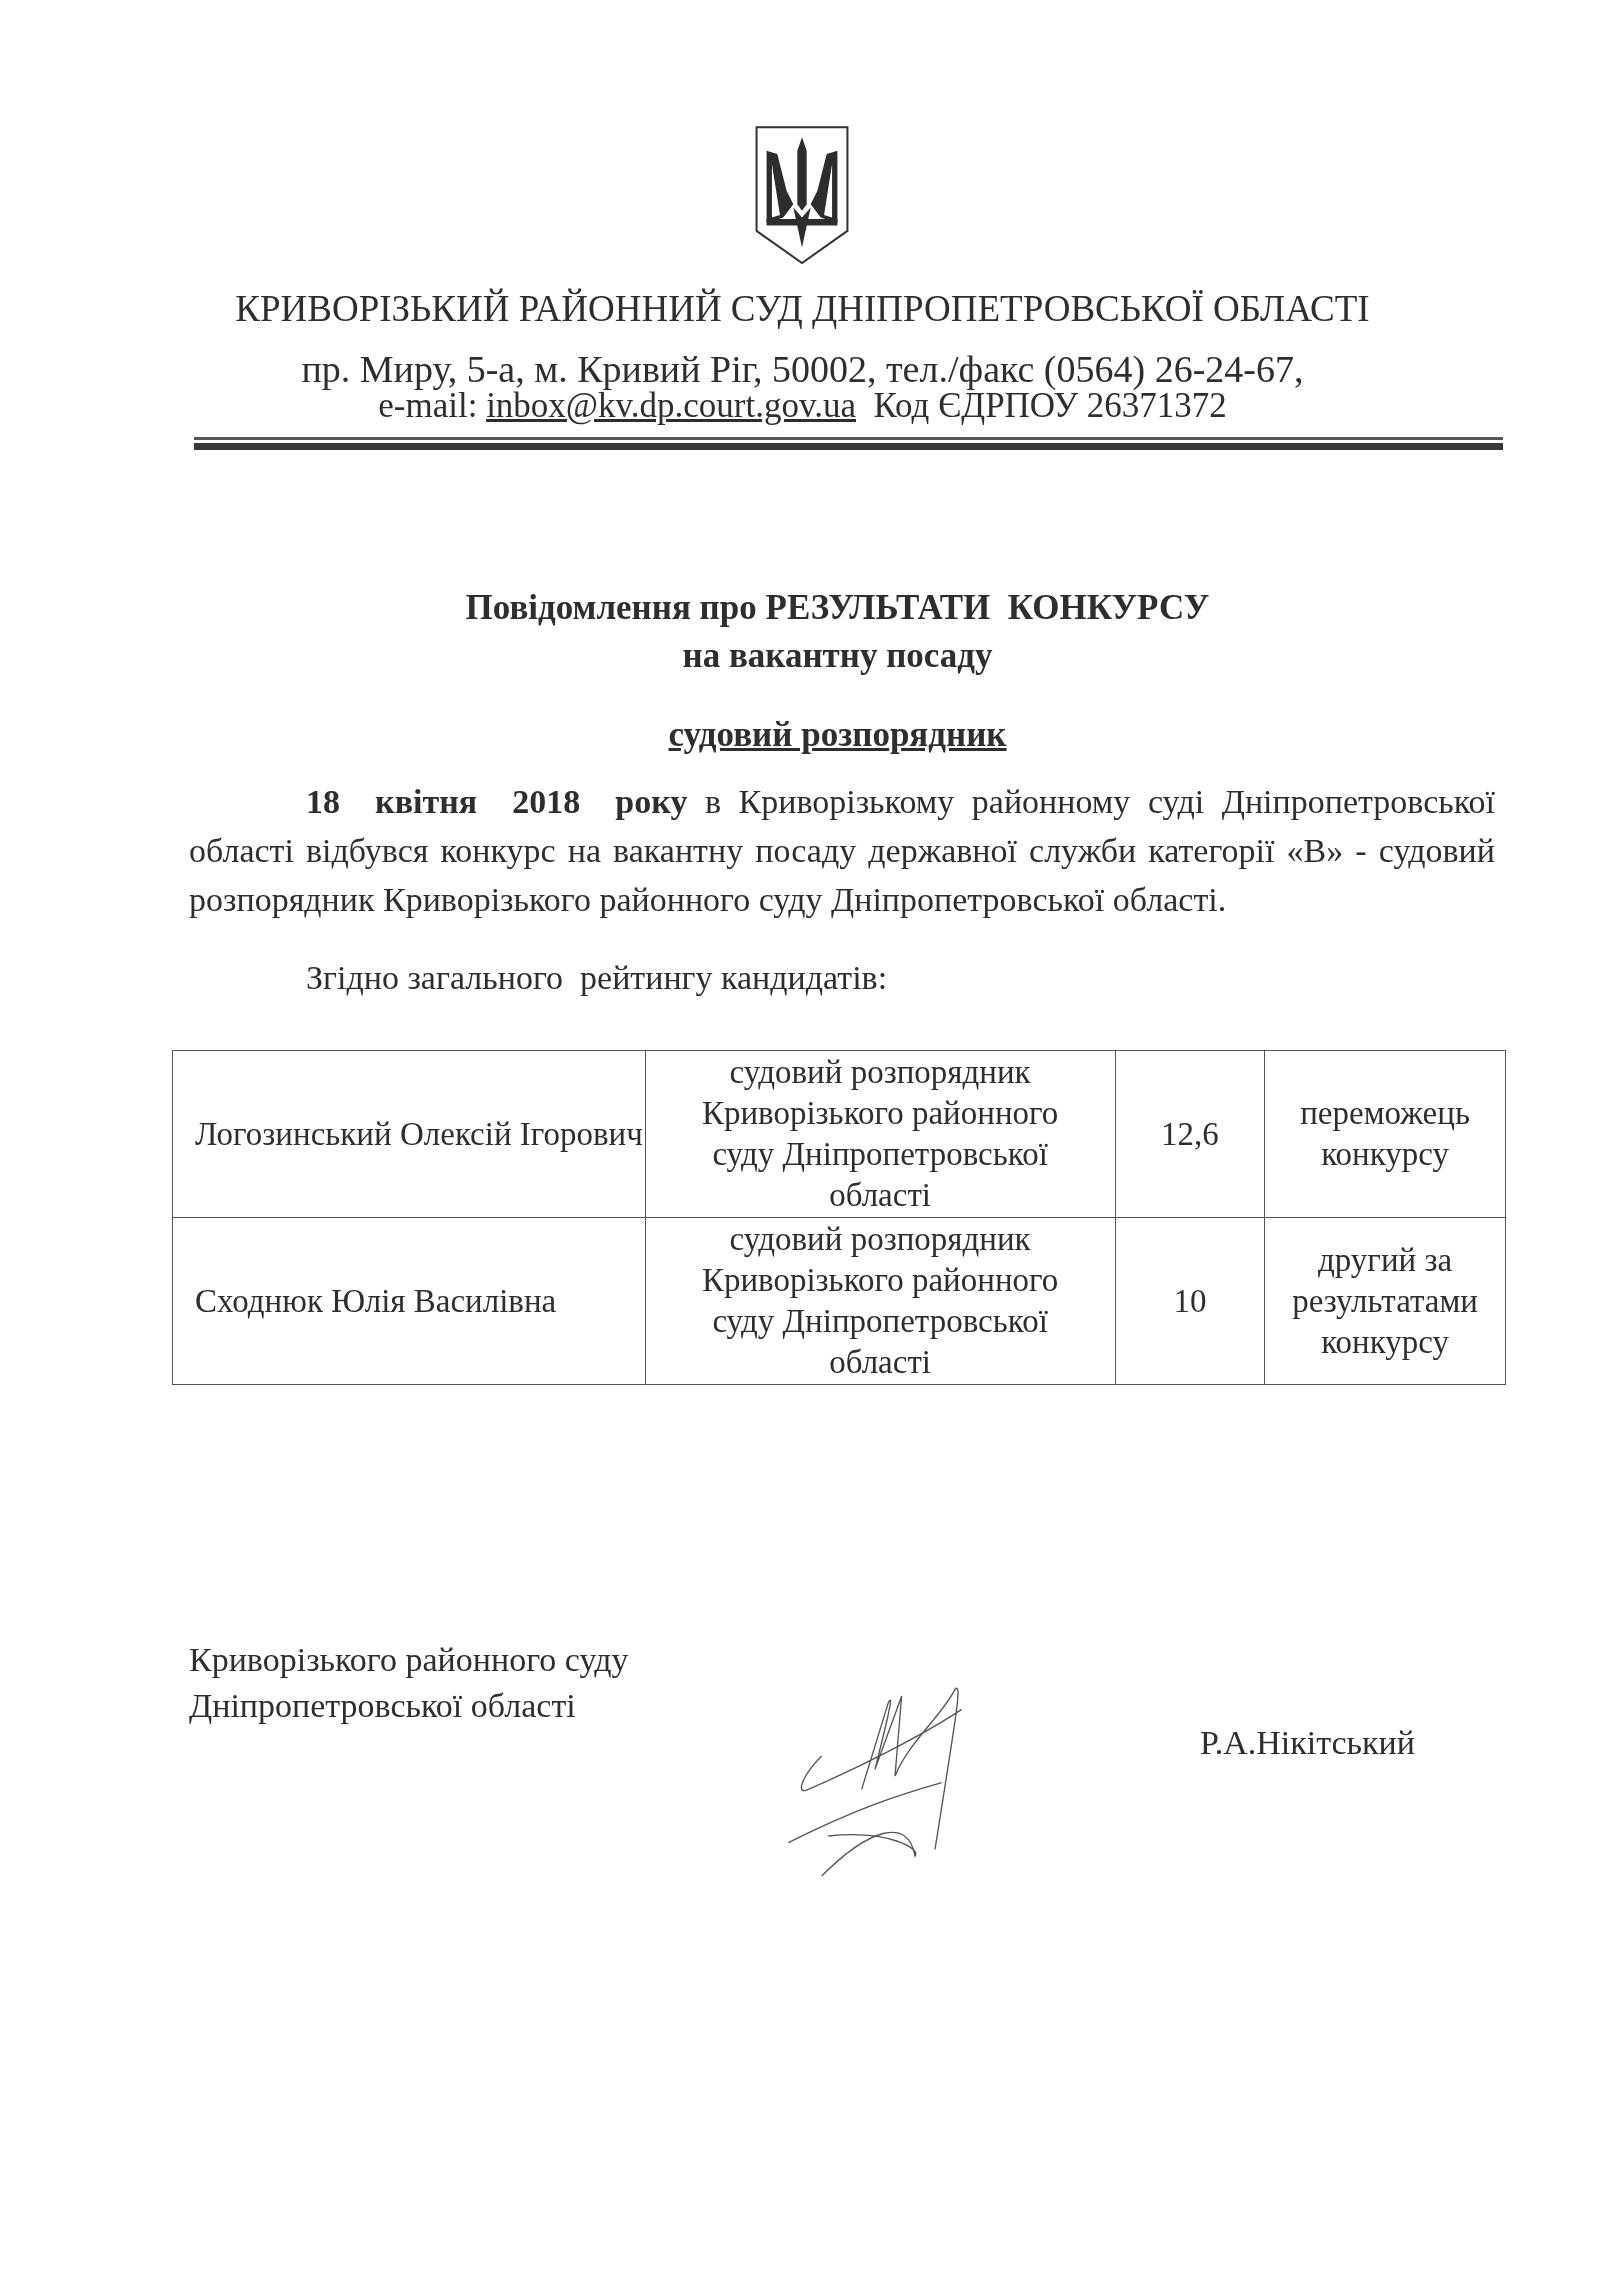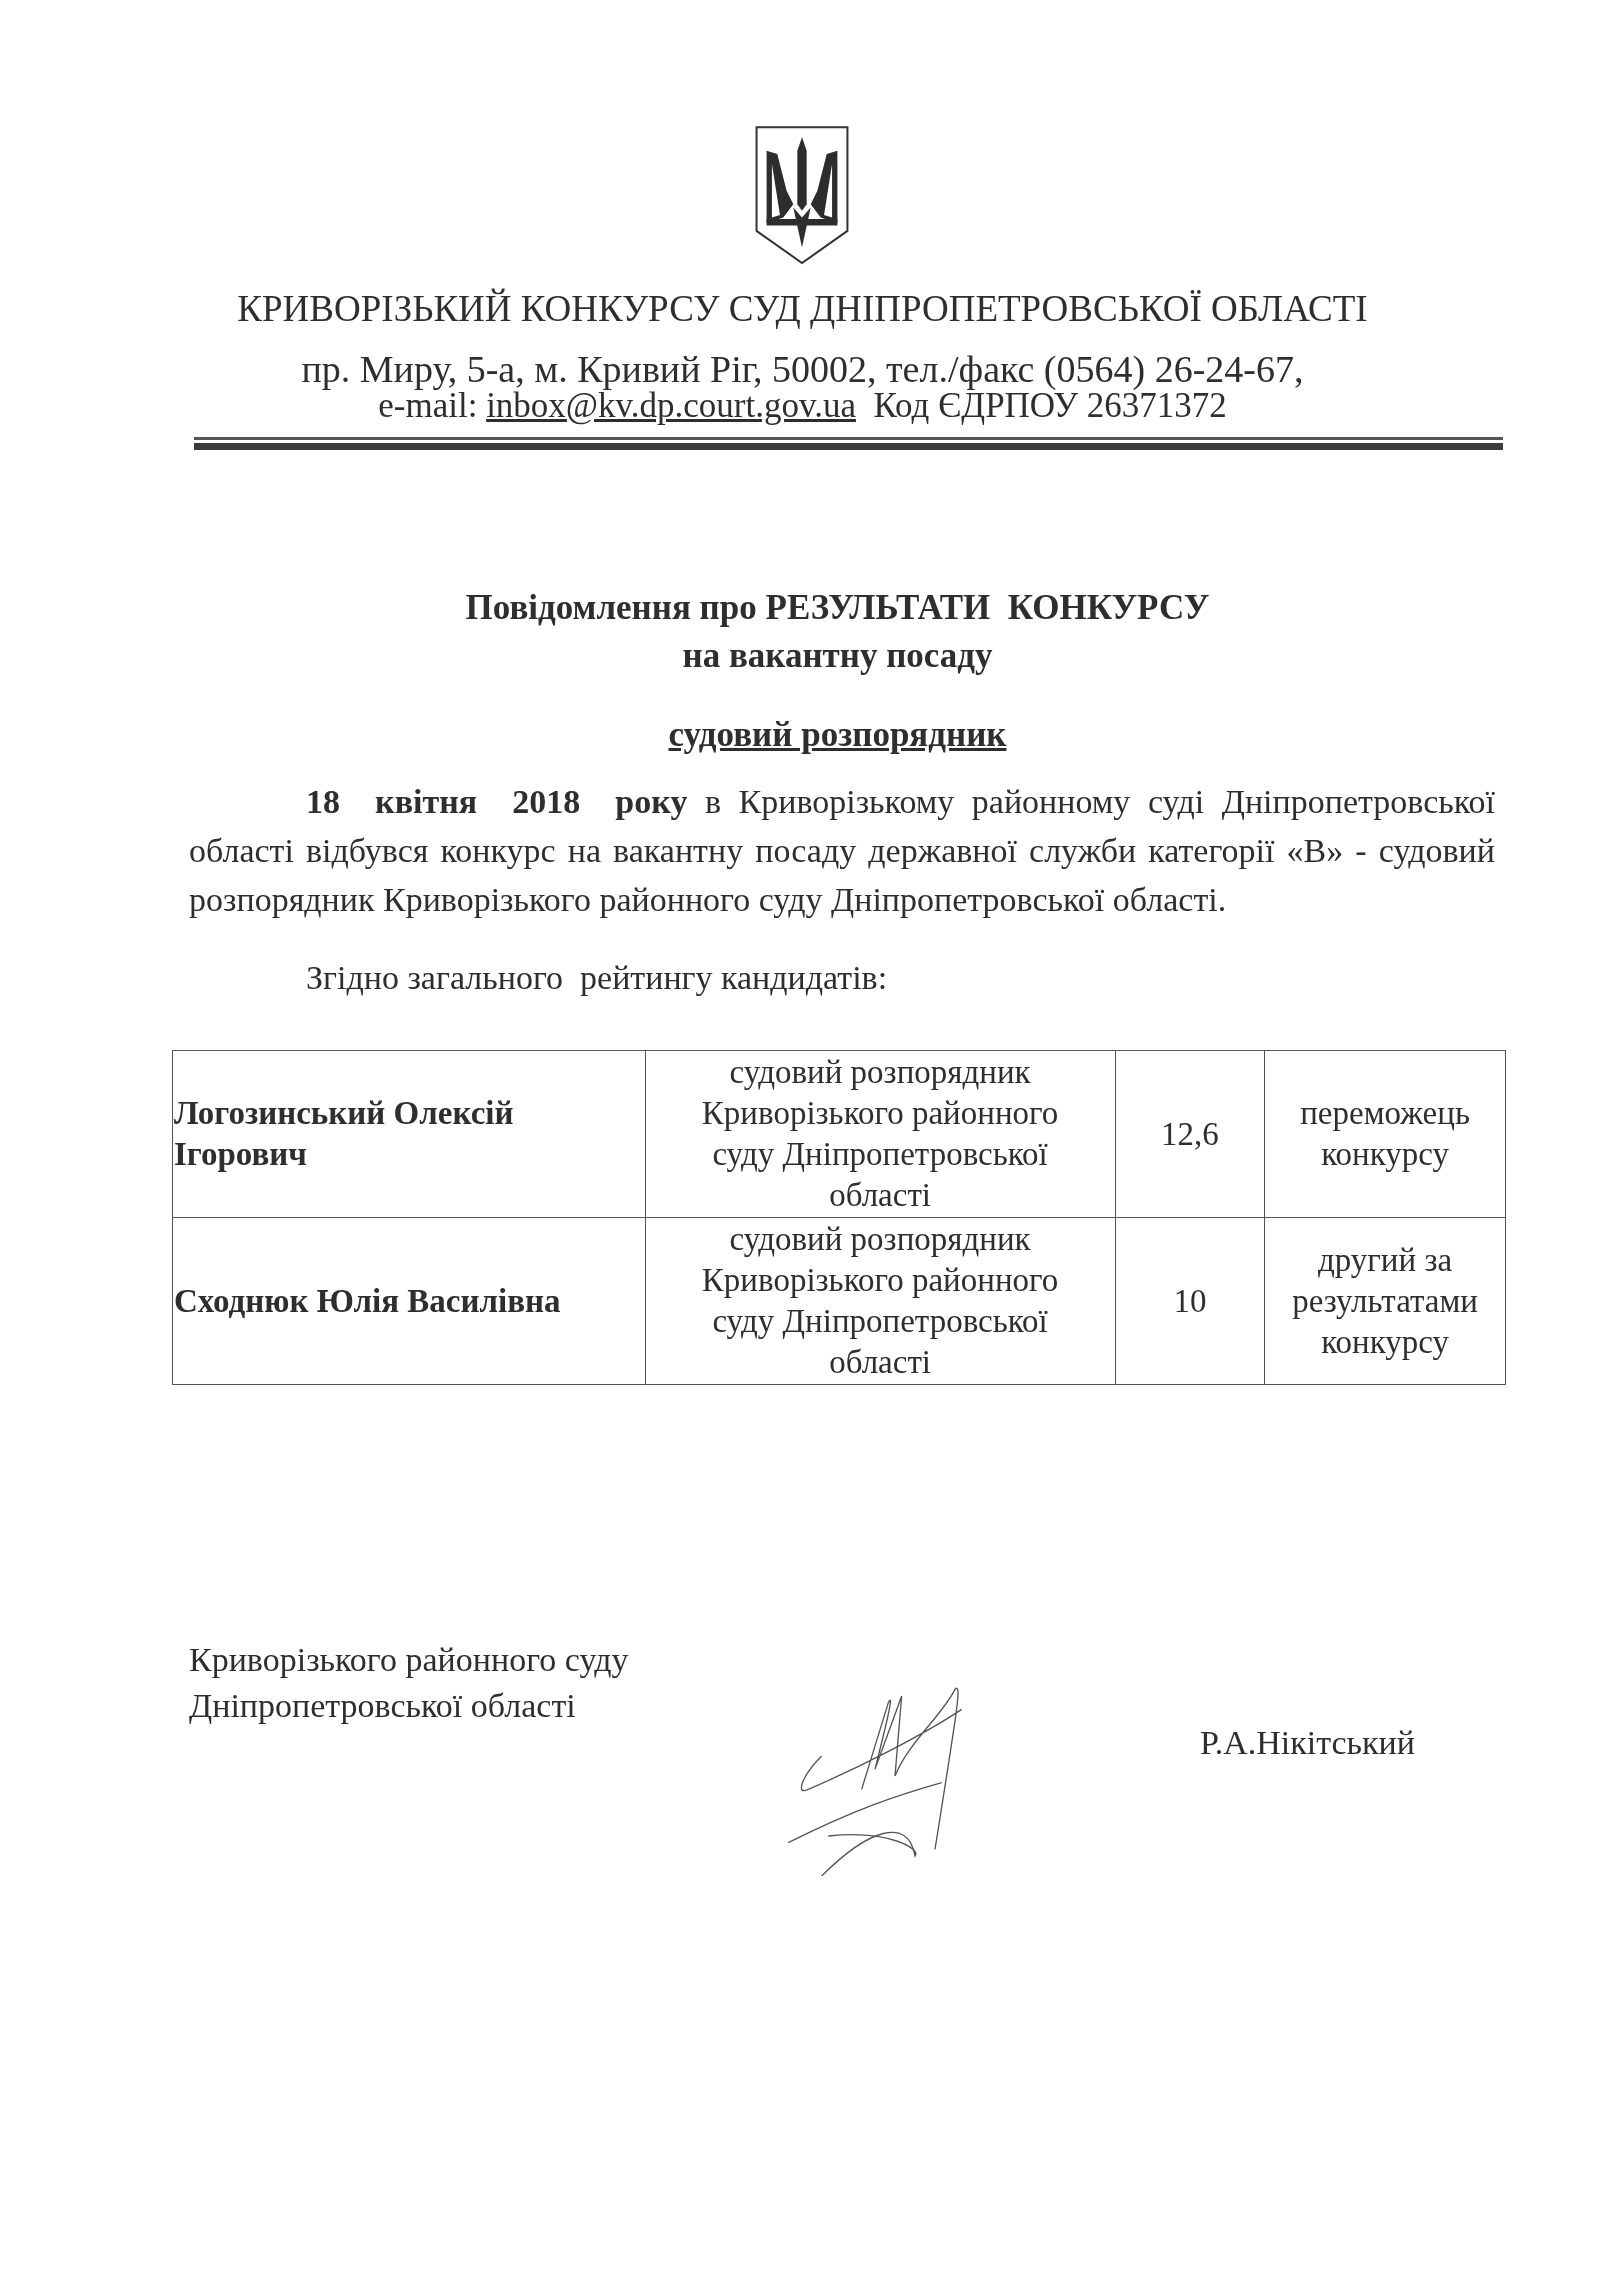--- a/index.html
+++ b/index.html
@@ -17,40 +17,40 @@
   .title { font-weight:bold; font-size:35px;padding-left:35px; }
   .t1 { top:588px; } .t2 { top:636px; } .t3 { top:715px; text-decoration:underline; }
   .para { left:189px; width:1306px; font-size:34px; line-height:49px; top:777px; text-align:justify; }
   .para .ind { display:inline-block; width:117px; }
   .para b { font-weight:bold;margin-top:26px; }
   .rating { left:306px; top:959px; font-size:34px; }
   table { position:absolute; left:172px; top:1050px; width:1334px; border-collapse:collapse; }
   td, th { border:1.3px solid #555; text-align:center; vertical-align:middle; font-weight:normal; color:#2e2e2e; }
   th { font-size:27px; line-height:33px; height:114px; }
   td { font-size:33px; line-height:41px; height:164px; }
-  td.name { text-align:left; padding-left:1px;font-weight:bold; }
+  td.name { text-align:left; padding-left:22px; }
   .sign { left:189px; font-size:34px; line-height:46px; top:1637px; }
   .signame { left:1200px; top:1724px; font-size:34px; }
   #signature { left:721px; top:1676px; width:468px; height:200px; }
 </style>
 </head>
 <body>
 
 <svg id="emblem" class="abs" viewBox="0 0 146 214">
   <path d="M5,5 H141 V160 L73,208 L5,160 Z" fill="none" stroke="#333" stroke-width="3"></path>
   <g fill="#2d2d2d">
     <path d="M73,20 L80,40 L80,120 L73,130 L66,120 L66,40 Z"></path>
     <path d="M20,40 L36,45 L50,100 L60,120 L45,140 L20,148 Z M28,60 L28,140 L40,136 Z" fill-rule="evenodd"></path>
     <path d="M126,40 L110,45 L96,100 L86,120 L101,140 L126,148 Z M118,60 L118,140 L106,136 Z" fill-rule="evenodd"></path>
     <path d="M20,142 H126 V152 H20 Z"></path>
     <path d="M60,125 L73,185 L86,125 L73,140 Z"></path>
   </g>
 </svg>
 
-<div class="abs center hdr1">КРИВОРІЗЬКИЙ КОНКУРСУ СУД ДНІПРОПЕТРОВСЬКОЇ ОБЛАСТІ</div>
+<div class="abs center hdr1">КРИВОРІЗЬКИЙ РАЙОННИЙ СУД ДНІПРОПЕТРОВСЬКОЇ ОБЛАСТІ</div>
 <div class="abs center hdr2">пр. Миру, 5-а, м. Кривий Ріг, 50002, тел./факс (0564) 26-24-67,</div>
 <div class="abs center hdr3">
   <span>e-mail: </span><span class="mail">inbox@kv.dp.court.gov.ua</span><span style="white-space:pre">  Код ЄДРПОУ 26371372</span>
 </div>
 <div class="abs rule1"></div>
 <div class="abs rule2"></div>
 
 <div class="abs center title t1" style="white-space:pre">Повідомлення про РЕЗУЛЬТАТИ  КОНКУРСУ</div>
 <div class="abs center title t2">на вакантну посаду</div>
 <div class="abs center title t3">судовий розпорядник</div>

